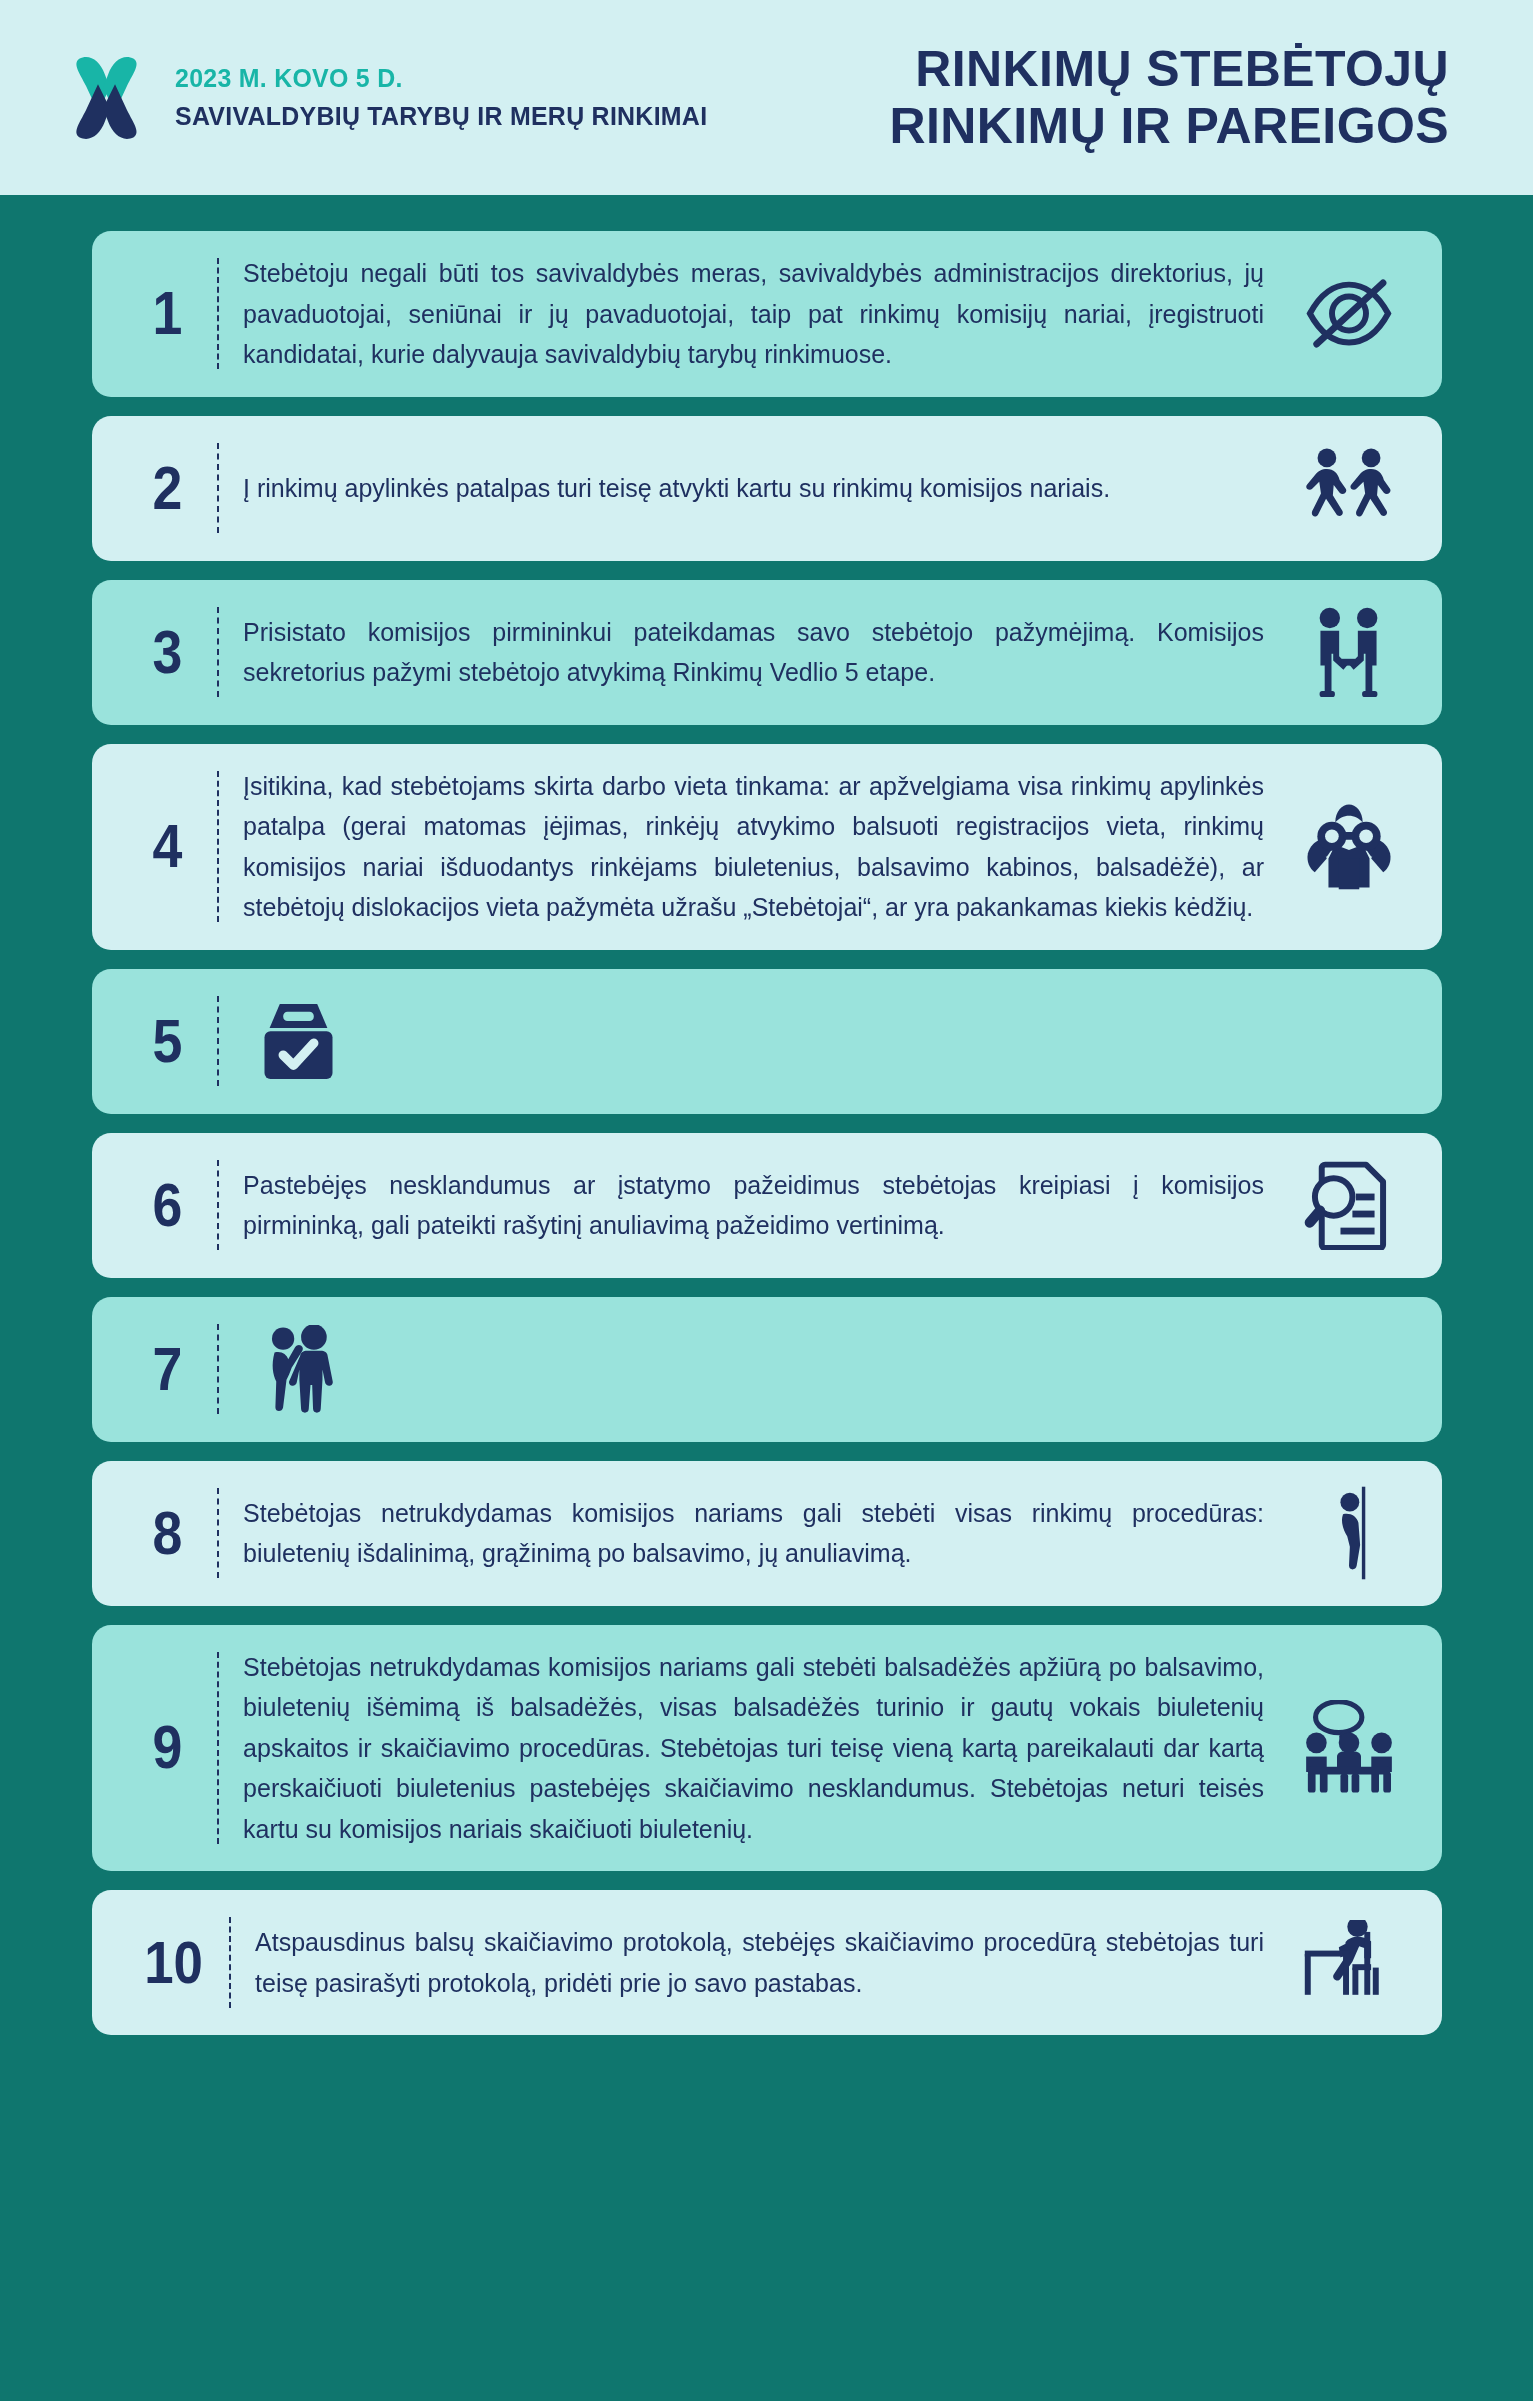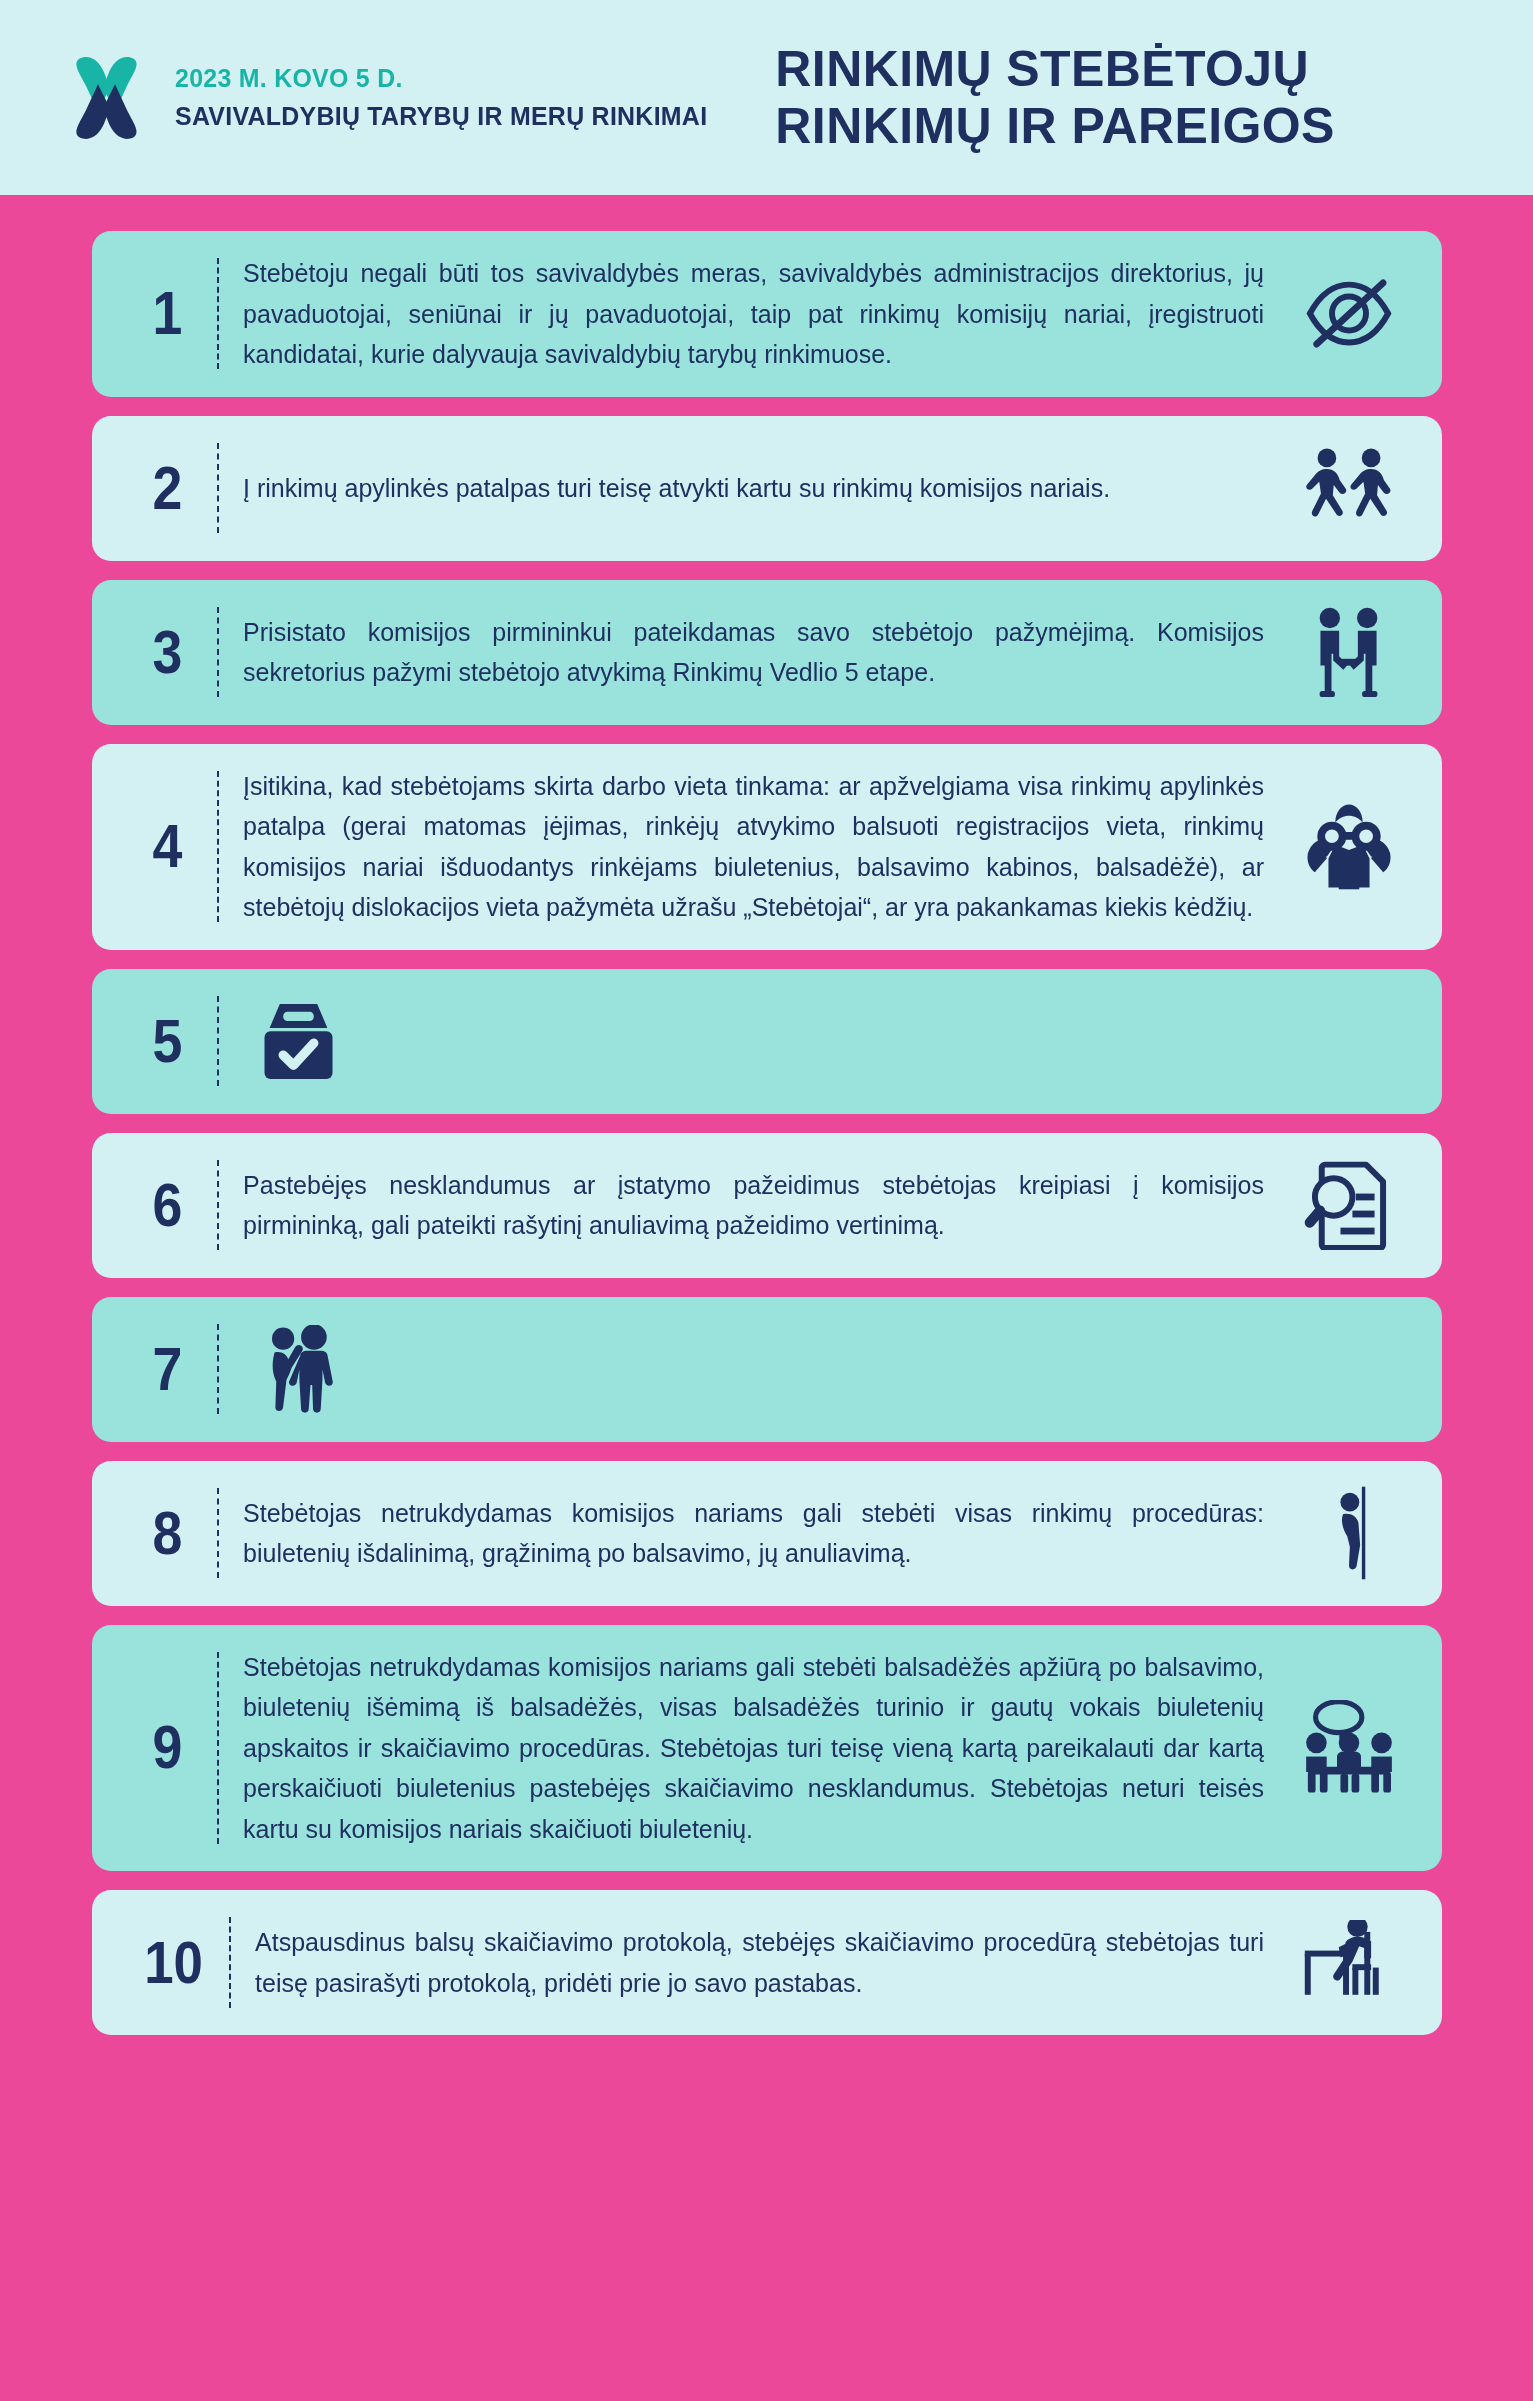--- a/index.html
+++ b/index.html
@@ -6,21 +6,21 @@
 
   html, body {
     width: 1534px;
     background: #ffffff;
     font-family: "Liberation Sans", sans-serif;
   }
 
   .page {
     width: 1534px;
     min-height: 2401px;
-    background: #ec4899;
+    background: #0f766e;
     position: relative;
   }
 
   
   .header {
     width: 100%;
     height: 195px;
     background: #d3f0f2;
     display: flex;
     align-items: center;
@@ -55,21 +55,21 @@
     font-weight: bold;
     color: #1f3060;
     letter-spacing: 0.3px;
     transform: scaleX(0.94);
     transform-origin: left center;
     white-space: nowrap;
   }
 
   .header-title {
     flex: 1 1 auto;
-    text-align: left;
+    text-align: right;
     color: #1f3060;
     font-size: 50px;
     font-weight: bold;
     line-height: 1.13;
     letter-spacing: 0.4px;
     padding-right: 34px;
   }
   .header-title .tl { display: block; white-space: nowrap; }
 
   

